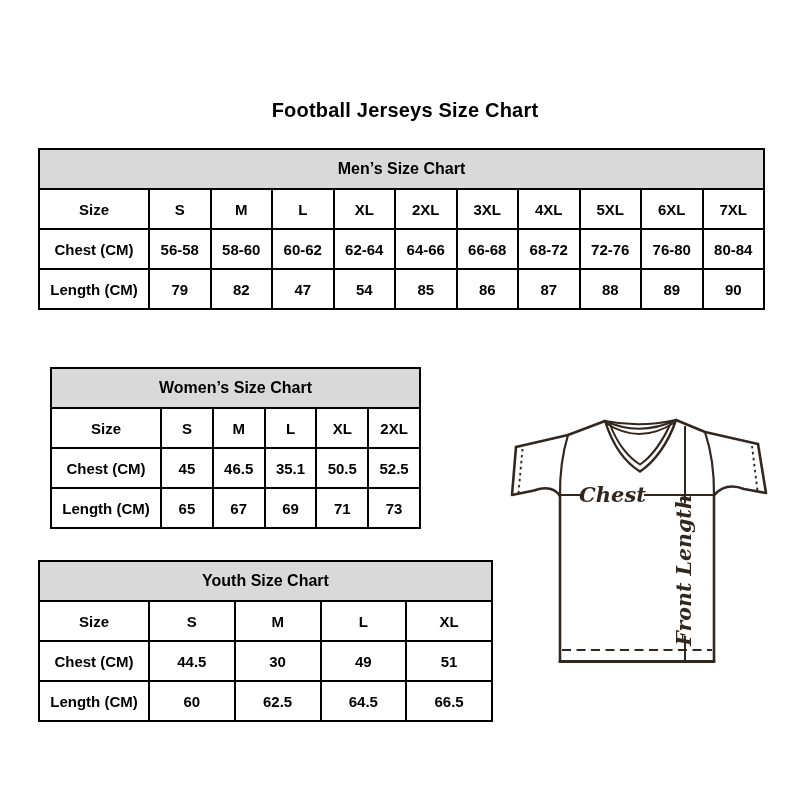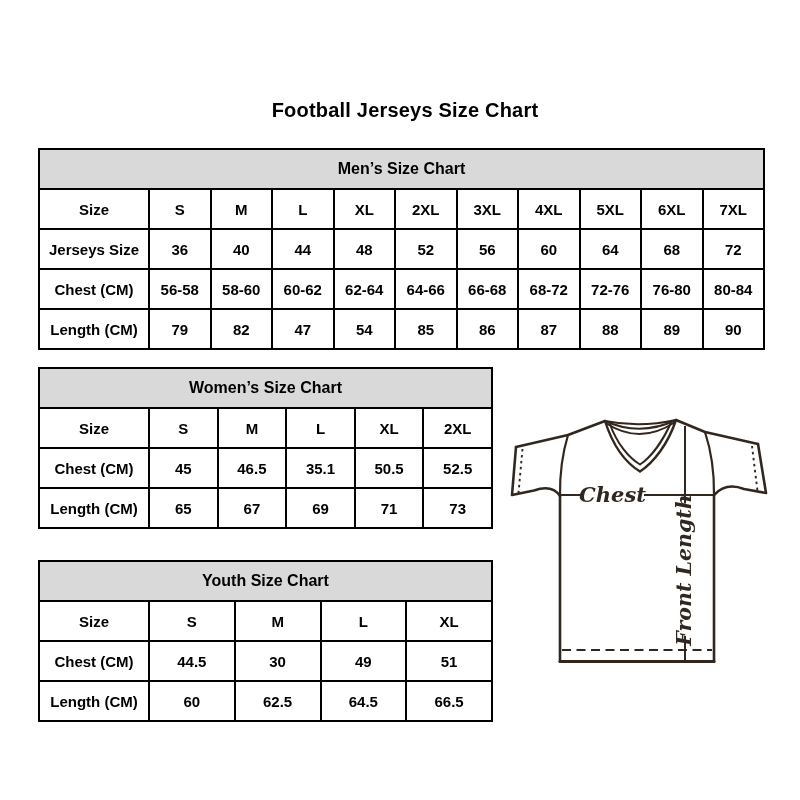--- a/index.html
+++ b/index.html
@@ -15,21 +15,21 @@
     position:absolute;border-collapse:collapse;table-layout:fixed;background:#fff;border-radius:10px;
   }
   .size-table th,.size-table td{
     border:2px solid #000;height:38px;padding:0;margin:0;
     text-align:center;vertical-align:middle;
     font-weight:bold;font-size:15px;color:#000;white-space:nowrap;
   }
   .size-table .tbl-title{background:#d9d9d9;font-size:16px}
   col.lab{width:110px}
   #mens{left:38px;top:148px;width:727px}
-  #womens{left:38px;top:367px;width:455px}
+  #womens{left:50px;top:367px;width:371px}
   #youth{left:38px;top:560px;width:455px}
   #jersey{position:absolute;left:505px;top:415px}
   #jersey path,#jersey line{fill:none;stroke:#32271f}
   #jersey text{
     font-family:"DejaVu Serif",serif;font-style:italic;font-weight:bold;
     fill:#32271f;
   }
 </style>
 </head>
 <body>
@@ -50,33 +50,20 @@
     <td>S</td>
     <td>M</td>
     <td>L</td>
     <td>XL</td>
     <td>2XL</td>
     <td>3XL</td>
     <td>4XL</td>
     <td>5XL</td>
     <td>6XL</td>
     <td>7XL</td>
-  </tr>
-  <tr>
-    <th>Jerseys Size</th>
-    <td>36</td>
-    <td>40</td>
-    <td>44</td>
-    <td>48</td>
-    <td>52</td>
-    <td>56</td>
-    <td>60</td>
-    <td>64</td>
-    <td>68</td>
-    <td>72</td>
   </tr>
   <tr>
     <th>Chest (CM)</th>
     <td>56-58</td>
     <td>58-60</td>
     <td>60-62</td>
     <td>62-64</td>
     <td>64-66</td>
     <td>66-68</td>
     <td>68-72</td>

